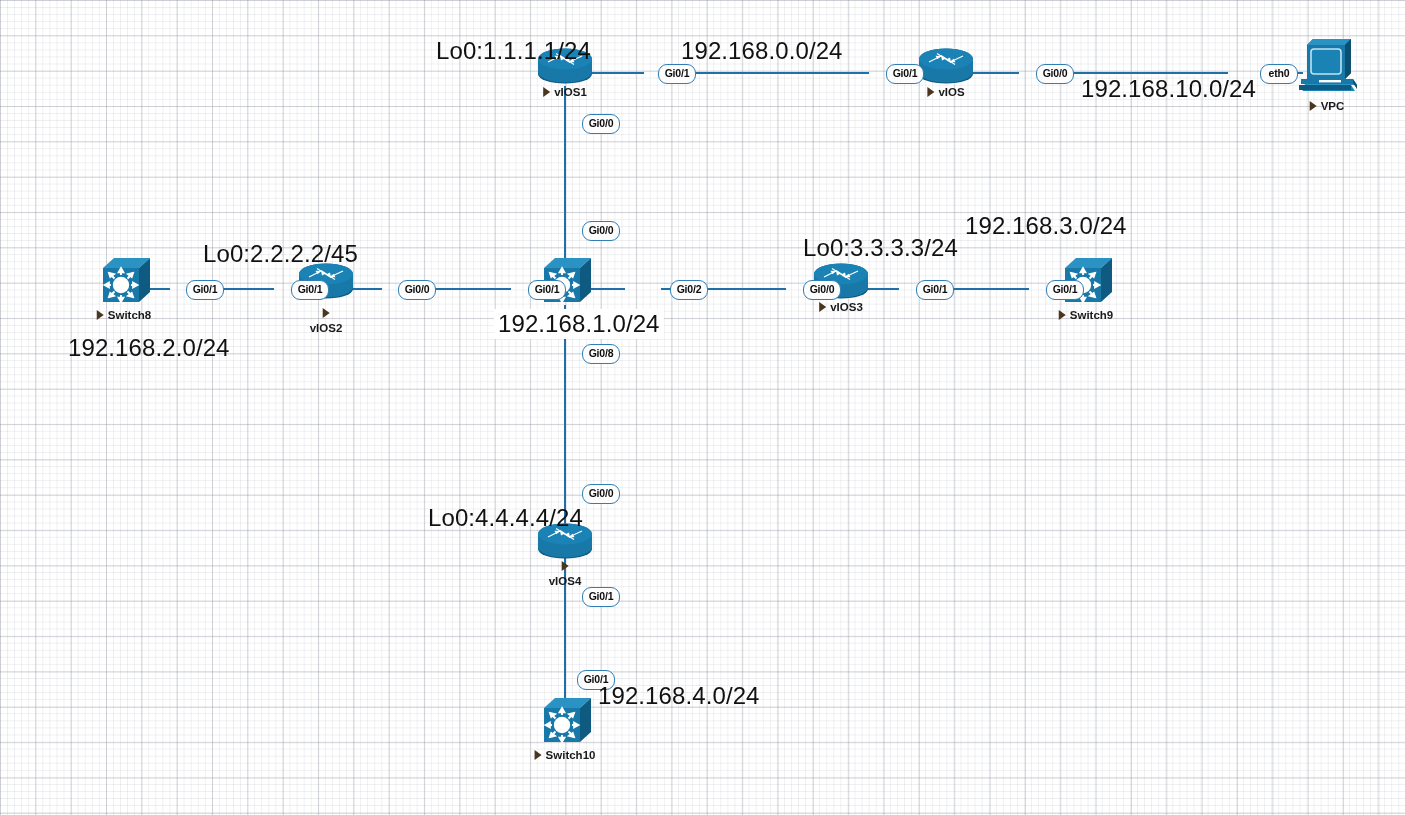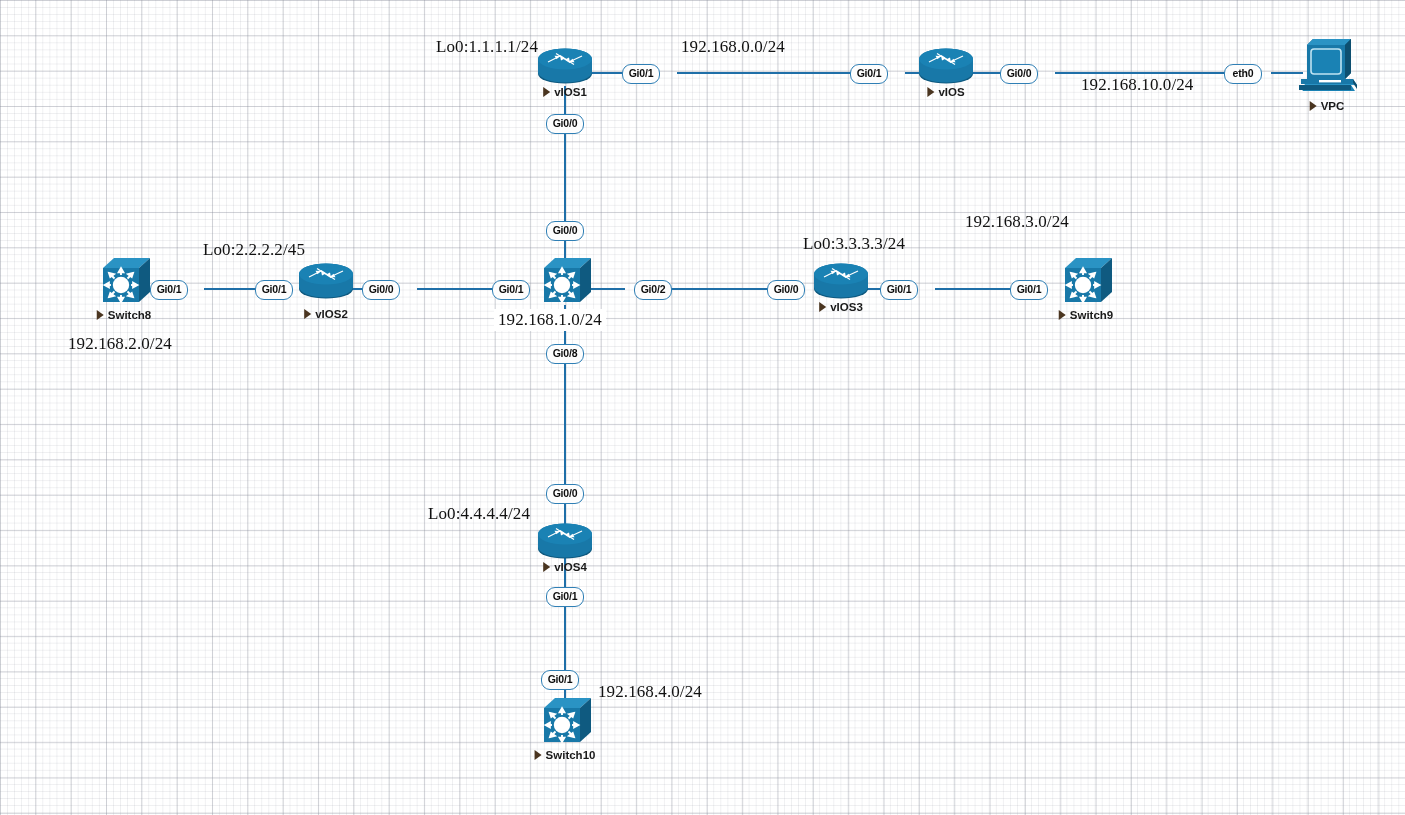--- a/index.html
+++ b/index.html
@@ -44,28 +44,29 @@
     color: #0d0d0d;
     font-size: 10.5px;
     font-weight: 700;
     line-height: 1;
     padding: 3px 5px 4px 5px;
     letter-spacing: -0.2px;
     white-space: nowrap;
     font-family: "Liberation Sans", sans-serif;
     box-sizing: border-box;
     text-align: center;
+    margin-left: 36px;
   }
 
   
   .netlabel {
     position: absolute;
     color: #111111;
-    font-size: 17px;
-    font-family: Liberation Serif, serif;
+    font-size: 24px;
+    font-family: Liberation Sans, sans-serif;
     white-space: nowrap;
     letter-spacing: 0.1px;
   }
   .netlabel.boxed {
     background: #ffffff;
     padding: 1px 4px;
   }
 
   
   .node {
@@ -236,21 +237,21 @@
       <path d="M12 16 L24 10"></path>
       <path d="M24 10 l-5.5 -0.2 l2.0 3.4 z" stroke="none"></path>
       <path d="M46 10 L33 16"></path>
       <path d="M33 16 l5.5 0.2 l-2.0 -3.4 z" stroke="none"></path>
       <path d="M20 7.5 L34 16.5"></path>
       <path d="M34 16.5 l-1.0 -5.1 l-3.4 1.9 z" stroke="none"></path>
       <path d="M38 18.5 L24 9.5"></path>
       <path d="M24 9.5 l1.0 5.1 l3.4 -1.9 z" stroke="none"></path>
     </g>
   </svg></div>
-      <div class="devname" style="top: 25px;">
+      <div class="devname" style="top: 25px; flex-direction: column;">
         <span class="tri"></span>
         <span>vIOS2</span>
       </div>
     </div>
     <div class="node" style="left: 565px; top: 283px;">
       <div class="glyph">
   <svg width="54" height="50" viewBox="0 0 54 50">
     <polygon points="6,12 17,2 53,2 42,12" fill="#2a93c4"></polygon>
     <polygon points="42,12 53,2 53,36 42,46" fill="#0f5a80"></polygon>
     <rect x="6" y="12" width="36" height="34" fill="#1878a8"></rect>
@@ -344,21 +345,21 @@
       <path d="M12 16 L24 10"></path>
       <path d="M24 10 l-5.5 -0.2 l2.0 3.4 z" stroke="none"></path>
       <path d="M46 10 L33 16"></path>
       <path d="M33 16 l5.5 0.2 l-2.0 -3.4 z" stroke="none"></path>
       <path d="M20 7.5 L34 16.5"></path>
       <path d="M34 16.5 l-1.0 -5.1 l-3.4 1.9 z" stroke="none"></path>
       <path d="M38 18.5 L24 9.5"></path>
       <path d="M24 9.5 l1.0 5.1 l3.4 -1.9 z" stroke="none"></path>
     </g>
   </svg></div>
-      <div class="devname" style="top: 18px;">
+      <div class="devname" style="top: 18px; flex-direction: column;">
         <span class="tri"></span>
         <span>vIOS4</span>
       </div>
     </div>
     <div class="node" style="left: 565px; top: 723px;">
       <div class="glyph">
   <svg width="54" height="50" viewBox="0 0 54 50">
     <polygon points="6,12 17,2 53,2 42,12" fill="#2a93c4"></polygon>
     <polygon points="42,12 53,2 53,36 42,46" fill="#0f5a80"></polygon>
     <rect x="6" y="12" width="36" height="34" fill="#1878a8"></rect>

